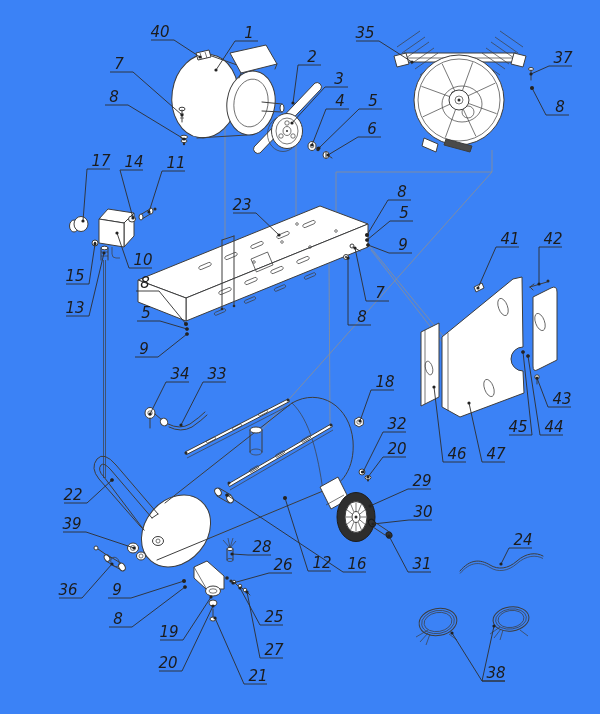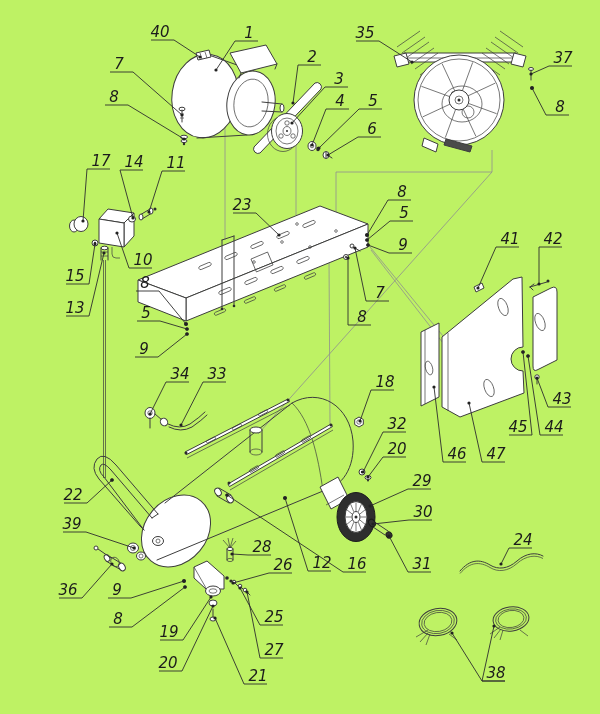--- a/index.html
+++ b/index.html
@@ -1,16 +1,16 @@
 <!DOCTYPE html>
 <html><head>
 <meta charset="utf-8">
 <style>
   html,body{margin:0;padding:0;background:#ffffff;}
-  #stage{width:600px;height:714px;position:relative;background:#bef264;overflow:hidden;}
+  #stage{width:600px;height:714px;position:relative;background:#3b82f6;overflow:hidden;}
   svg{display:block;}
   .s  {stroke:#3d3d3d;stroke-width:1;fill:none;stroke-linecap:round;stroke-linejoin:round;}
   .sf {stroke:#3d3d3d;stroke-width:1;fill:#ffffff;stroke-linejoin:round;}
   .thin{stroke:#3d3d3d;stroke-width:.7;fill:none;}
   .cl {stroke:#8f8f8f;stroke-width:.8;fill:none;}
   .dk {fill:#2b2b2b;stroke:none;}
   .ldr{stroke:#2e2e2e;stroke-width:.9;fill:none;}
   .lbl{font-family:"DejaVu Sans",sans-serif;font-style:italic;font-size:15px;fill:#1c1c1c;}
 </style>
 </head>

